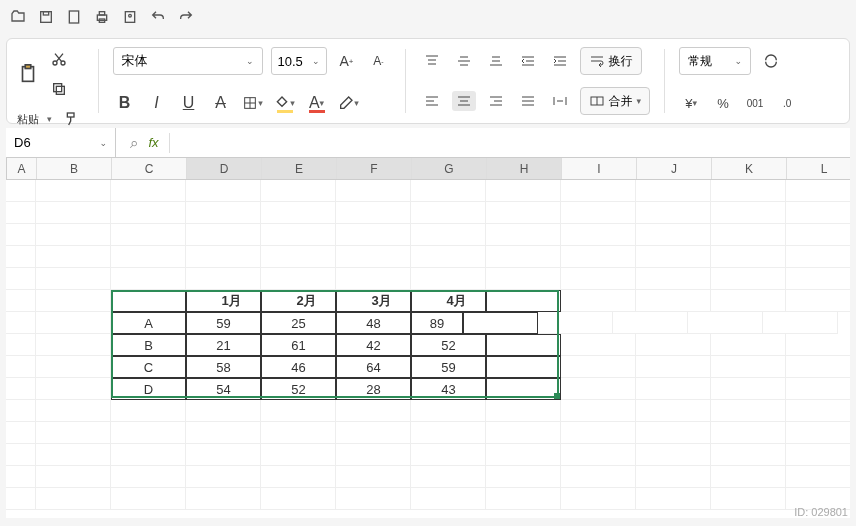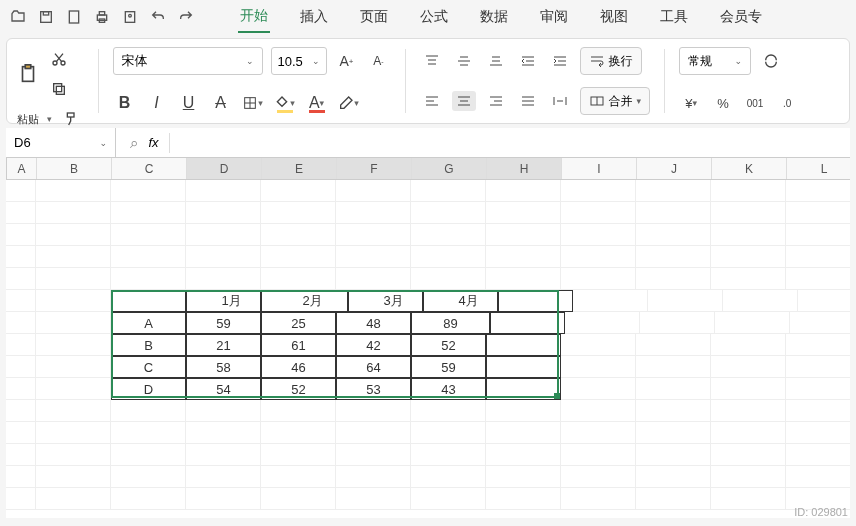--- a/index.html
+++ b/index.html
@@ -29,36 +29,36 @@
 .fmt-btn .bar { position: absolute; bottom: 2px; left: 4px; right: 4px; height: 3px; }
 .align-btn { width: 24px; height: 20px; display: flex; flex-direction: column; gap: 2px; justify-content: center; align-items: center; cursor: pointer; padding: 2px; }
 .align-btn.sel { background: #e8e8e8; border-radius: 3px; }
 .wrap-btn { height: 28px; border: 1px solid #ccc; border-radius: 4px; padding: 0 8px; display: flex; align-items: center; gap: 4px; font-size: 12px; cursor: pointer; background: #f8f8f8; }
 .num-sel { width: 72px; height: 28px; border: 1px solid #ccc; border-radius: 3px; padding: 0 8px; font-size: 12px; display: flex; align-items: center; justify-content: space-between; cursor: pointer; background: #fff; }
 
 
 .fbar { height: 30px; display: flex; align-items: center; border-bottom: 1px solid #ccc; background: #fff; margin: 0 6px; }
 .namebox { width: 110px; height: 100%; border-right: 1px solid #ccc; display: flex; align-items: center; justify-content: space-between; padding: 0 8px; font-size: 13px; }
 .fx-area { display: flex; align-items: center; gap: 10px; padding: 0 14px; flex: 1; }
-.fx-lbl { font-style: italic; font-size: 13px; color: #000000; }
+.fx-lbl { font-style: italic; font-size: 13px; color: #4d7c0f; }
 .fx-input { flex: 1; border: none; outline: none; border-left: 1px solid #ddd; padding-left: 8px; height: 20px; font-size: 13px; }
 
 
 .grid-wrap { position: relative; overflow: hidden; height: 360px; margin: 0 6px; background: #fff; }
 .col-headers { display: flex; height: 22px; border-bottom: 1px solid #ccc; }
 .ch { border-right: 1px solid #ddd; font-size: 12px; color: #555; display: flex; align-items: center; justify-content: center; background: #f8f8f8; }
 .ch.sel { background: #e0e0e0; } .ch.nm { width: 75px; }
 .corner { width: 30px; background: #eee; border-right: 1px solid #ccc; }
 .grid-body { display: flex; }
 .row-headers { display: flex; flex-direction: column; }
 .cells { position: relative; }
 .crow { display: flex; height: 22px; }
 .cell { width: 75px; height: 22px; border-right: 1px solid #eee; border-bottom: 1px solid #eee; font-size: 13px; display: flex; align-items: center; justify-content: center; color: #333; }
 .cell.b { border: 1px solid #333; }
-.cell.hdr { font-weight: 400; padding-left: 16px; }
+.cell.hdr { font-weight: 700; padding-left: 16px; }
 .selection-box { position: absolute; border: 2px solid #2d8b57; pointer-events: none; }
 .sel-handle { position: absolute; width: 6px; height: 6px; background: #2d8b57; bottom: -3px; right: -3px; }
 
 
 .wm { position: absolute; right: 8px; bottom: 8px; font-size: 11px; color: #aaa; }
 
 svg { width: 16px; height: 16px; }
 </style>
 </head>
 <body>
@@ -97,31 +97,20 @@
     <span class="ic">
         <svg viewBox="0 0 24 24" fill="none" stroke="currentColor" stroke-width="2">
           <path d="M9 14L4 9l5-5M4 9h11a5 5 0 015 5v1"></path>
         </svg>
       </span>
     <span class="ic">
         <svg viewBox="0 0 24 24" fill="none" stroke="currentColor" stroke-width="2">
           <path d="M15 14l5-5-5-5M20 9H9a5 5 0 00-5 5v1"></path>
         </svg>
       </span>
-  </div>
-  <div class="tabs">
-    <span class="tab active">开始</span>
-    <span class="tab">插入</span>
-    <span class="tab">页面</span>
-    <span class="tab">公式</span>
-    <span class="tab">数据</span>
-    <span class="tab">审阅</span>
-    <span class="tab">视图</span>
-    <span class="tab">工具</span>
-    <span class="tab">会员专</span>
   </div>
 </div>
 
 <div class="ribbon">
   <div class="group">
     <div class="row">
       <div class="clip-paste">
         <svg viewBox="0 0 24 24" fill="none" stroke="#444" stroke-width="1.8">
             <rect x="6" y="4" width="12" height="16"></rect>
             <rect x="9" y="2" width="6" height="4" fill="#d4a84b"></rect>
@@ -419,37 +408,37 @@
           <div class="cell" style="width: 75px;"></div>
           <div class="cell" style="width: 75px;"></div>
           <div class="cell" style="width: 75px;"></div>
           <div class="cell" style="width: 75px;"></div>
         </div>
         <div class="crow">
           <div class="cell" style="width: 30px;"></div>
           <div class="cell" style="width: 75px;"></div>
           <div class="cell b hdr" style="width: 75px;"></div>
           <div class="cell b hdr" style="width: 75px;">1月</div>
-          <div class="cell b hdr" style="width: 87px;">2月</div>
+          <div class="cell b hdr" style="width: 75px;">2月</div>
           <div class="cell b hdr" style="width: 75px;">3月</div>
           <div class="cell b hdr" style="width: 75px;">4月</div>
           <div class="cell b hdr" style="width: 75px;"></div>
           <div class="cell" style="width: 75px;"></div>
           <div class="cell" style="width: 75px;"></div>
           <div class="cell" style="width: 75px;"></div>
           <div class="cell" style="width: 75px;"></div>
         </div>
         <div class="crow">
           <div class="cell" style="width: 30px;"></div>
           <div class="cell" style="width: 75px;"></div>
           <div class="cell b" style="width: 75px;">A</div>
           <div class="cell b" style="width: 75px;">59</div>
           <div class="cell b" style="width: 75px;">25</div>
           <div class="cell b" style="width: 75px;">48</div>
-          <div class="cell b" style="width: 79px;">89</div>
+          <div class="cell b" style="width: 52px;">89</div>
           <div class="cell b" style="width: 75px;"></div>
           <div class="cell" style="width: 75px;"></div>
           <div class="cell" style="width: 75px;"></div>
           <div class="cell" style="width: 75px;"></div>
           <div class="cell" style="width: 75px;"></div>
         </div>
         <div class="crow">
           <div class="cell" style="width: 30px;"></div>
           <div class="cell" style="width: 75px;"></div>
           <div class="cell b" style="width: 75px;">B</div>
@@ -476,21 +465,21 @@
           <div class="cell" style="width: 75px;"></div>
           <div class="cell" style="width: 75px;"></div>
           <div class="cell" style="width: 75px;"></div>
         </div>
         <div class="crow">
           <div class="cell" style="width: 30px;"></div>
           <div class="cell" style="width: 75px;"></div>
           <div class="cell b" style="width: 75px;">D</div>
           <div class="cell b" style="width: 75px;">54</div>
           <div class="cell b" style="width: 75px;">52</div>
-          <div class="cell b" style="width: 75px;">53</div>
+          <div class="cell b" style="width: 75px;">28</div>
           <div class="cell b" style="width: 75px;">43</div>
           <div class="cell b" style="width: 75px;"></div>
           <div class="cell" style="width: 75px;"></div>
           <div class="cell" style="width: 75px;"></div>
           <div class="cell" style="width: 75px;"></div>
           <div class="cell" style="width: 75px;"></div>
         </div>
         <div class="crow">
           <div class="cell" style="width: 30px;"></div>
           <div class="cell" style="width: 75px;"></div>

